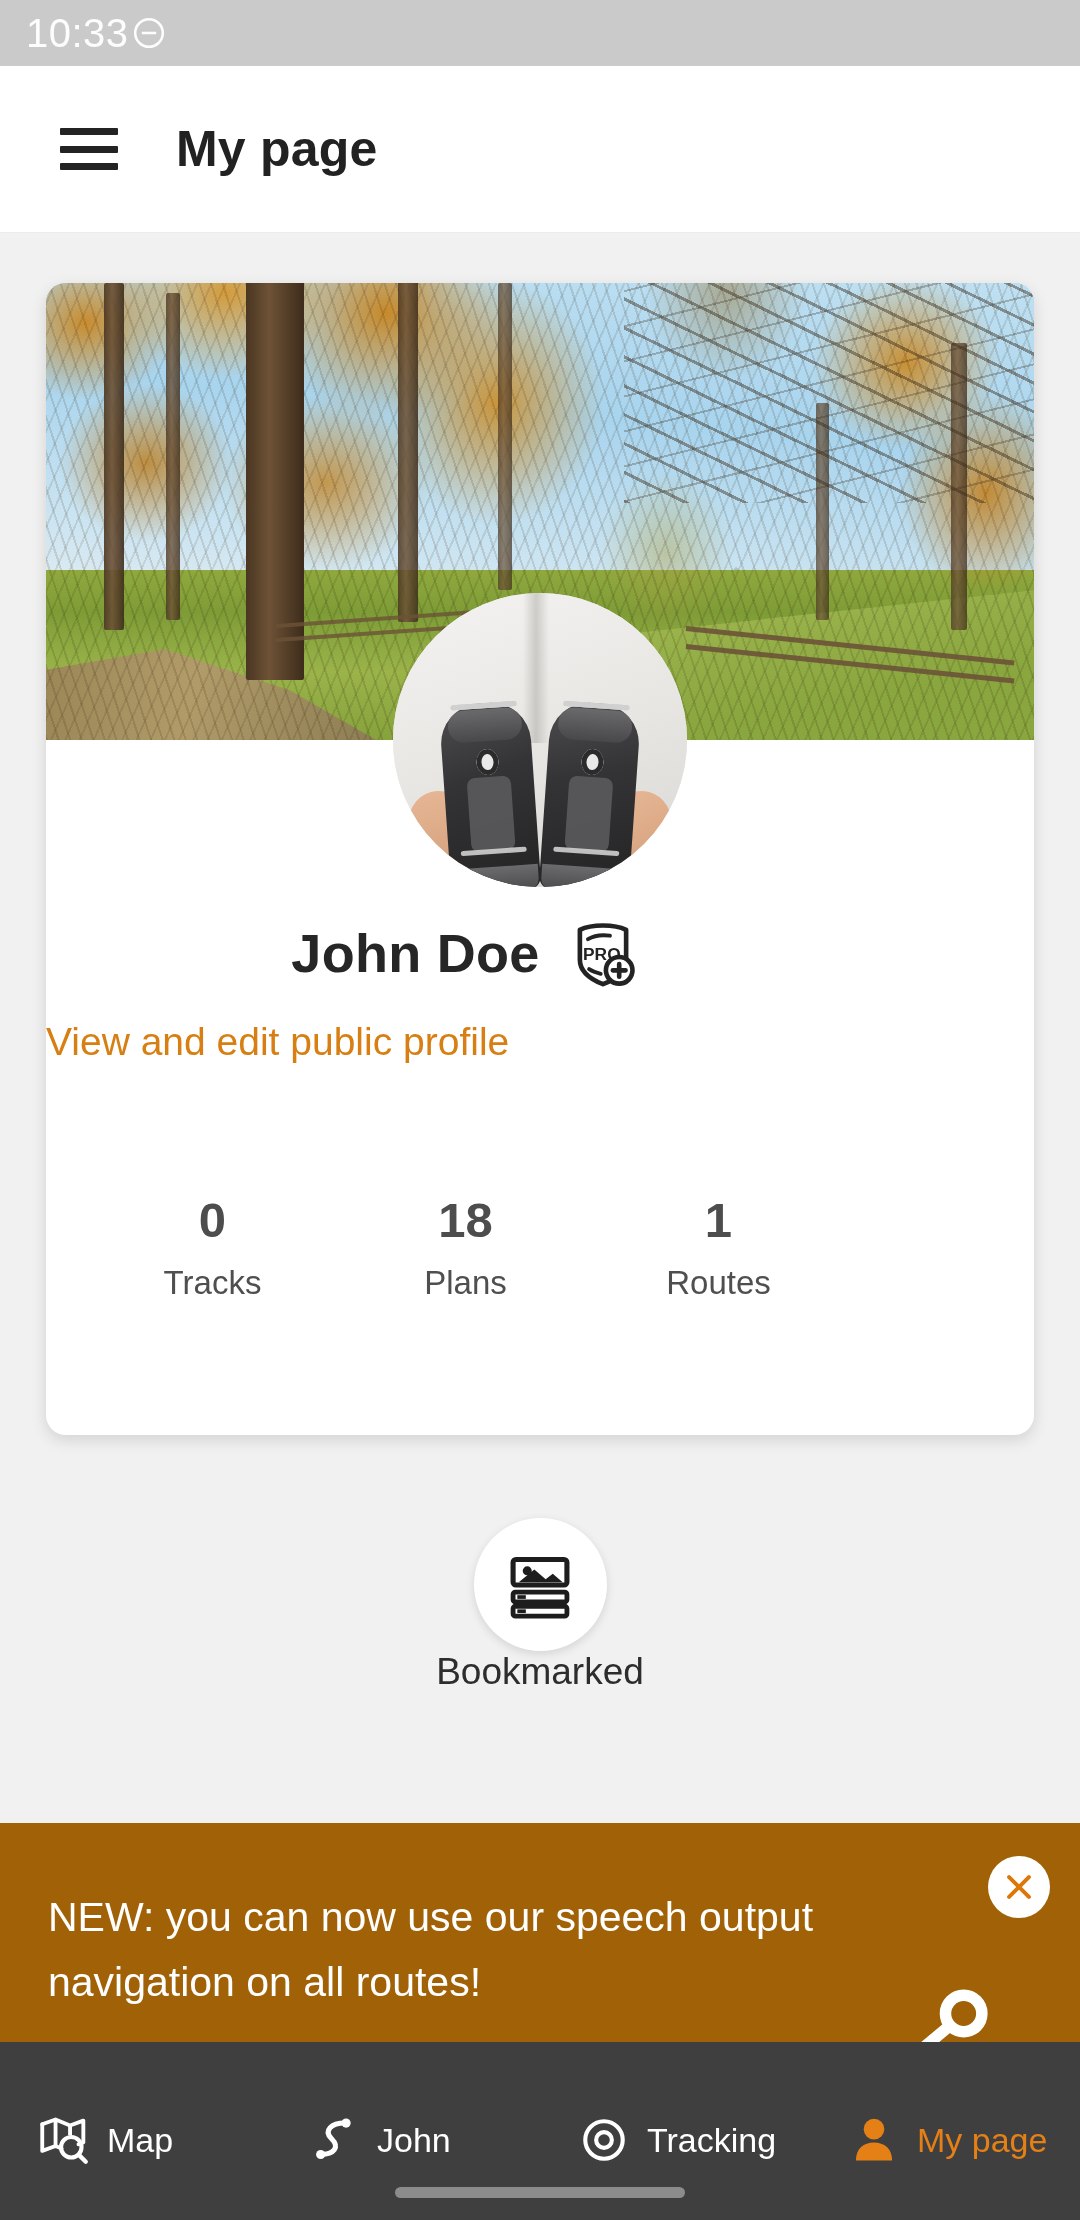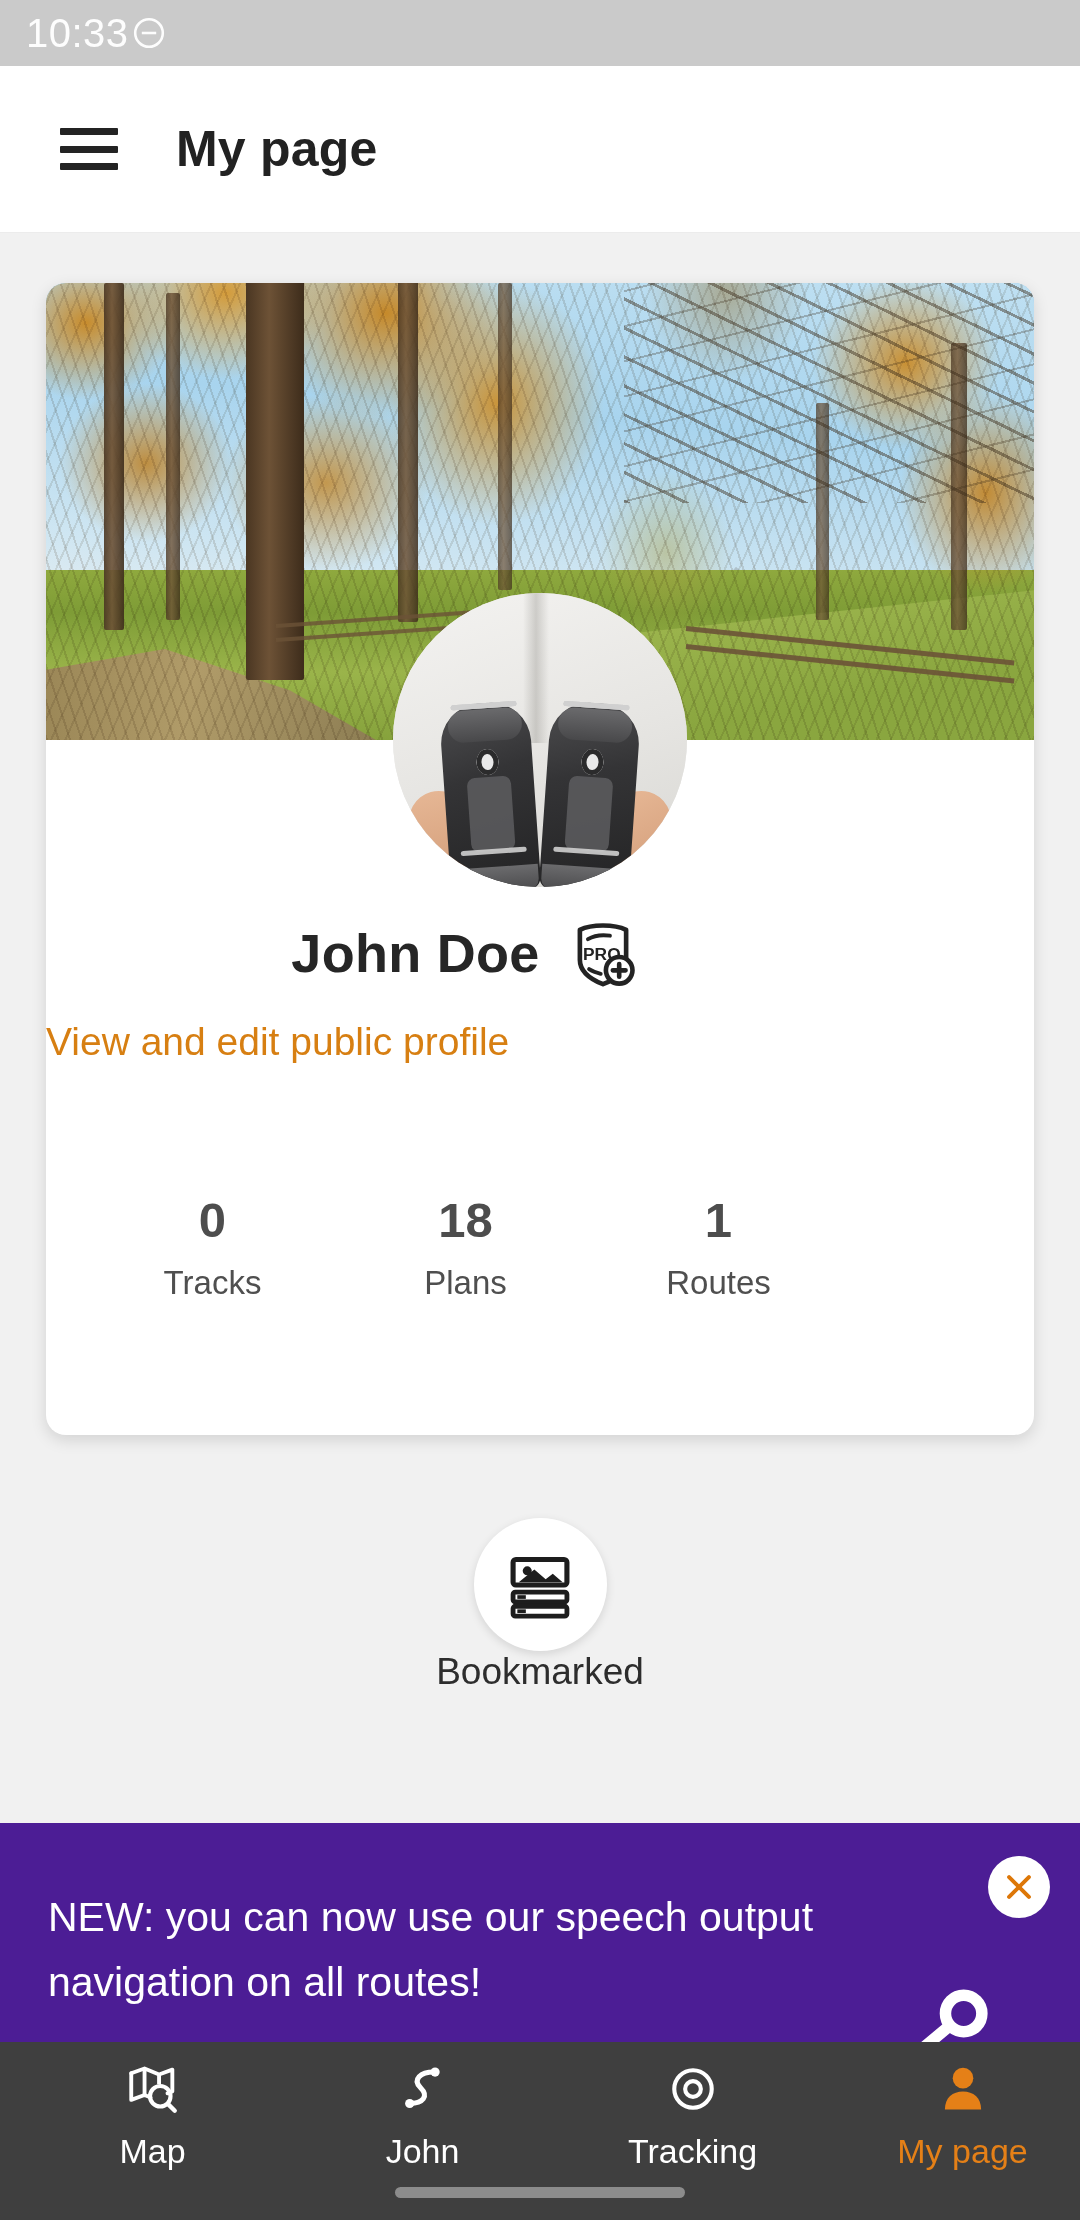--- a/index.html
+++ b/index.html
@@ -217,21 +217,21 @@
     background:#ffffff; margin:0 auto;
     box-shadow:0 3px 10px rgba(0,0,0,.12);
     display:flex; align-items:center; justify-content:center;
   }
   .sc-circle svg { width:68px; height:68px; }
   .sc-label { font-size:37px; color:#2d2d2d; }
 
   
   .banner {
     position:absolute; left:0; top:1823px; width:1080px; height:222px;
-    background:#4c1d95; overflow:hidden;
+    background:#a16207; overflow:hidden;
   }
   .banner-text {
     position:absolute; left:48px; top:62px; width:770px;
     color:#ffffff; font-size:41px; line-height:65px;
   }
   .banner-close {
     position:absolute; right:30px; top:33px; width:62px; height:62px;
     border-radius:50%; background:#ffffff;
     display:flex; align-items:center; justify-content:center; cursor:pointer;
   }
@@ -239,21 +239,21 @@
   .banner-ic {
     position:absolute; right:78px; bottom:-26px; width:92px; height:92px;
   }
 
   
   .bottomnav {
     position:absolute; left:0; bottom:0; width:1080px; height:178px;
     background:#3f3f3f; display:flex; padding-top:18px;
   }
   .nav-item {
-    flex:1; display:flex; flex-direction:column; align-items:center;
+    flex:1; display:flex; flex-direction:row; align-items:center;
     gap:14px; cursor:pointer; color:#ffffff;margin-left:35px;
   }
   .nav-item.active { color:#e58017; }
   .nav-ic { width:58px; height:58px; display:block; }
   .nav-lbl { font-size:34px; }
   .gesture-bar {
     position:absolute; left:50%; transform:translateX(-50%);
     bottom:22px; width:290px; height:11px; border-radius:6px; background:#8c8c8c;
   }
 </style>

